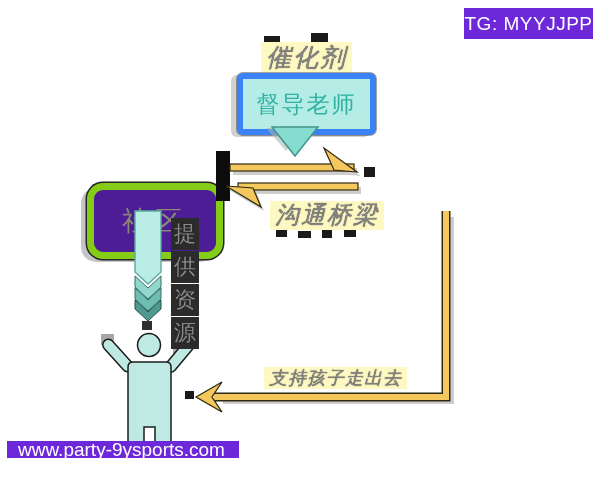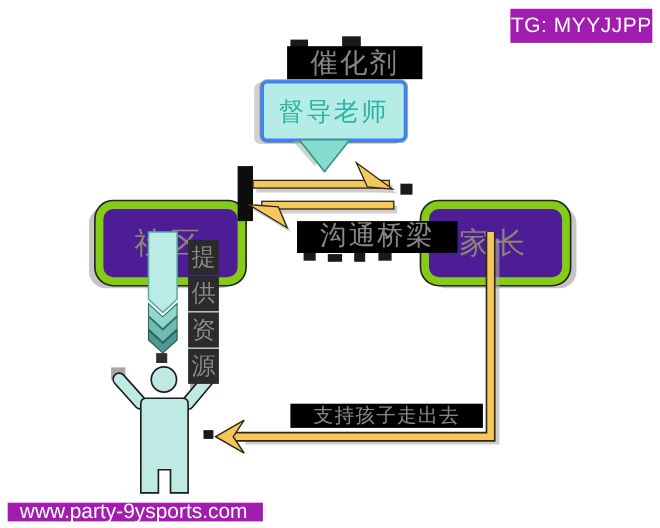--- a/index.html
+++ b/index.html
@@ -4,53 +4,53 @@
 <style>
   html,body{margin:0;padding:0;background:#fff;}
   #canvas{
     position:relative;width:600px;height:480px;background:#ffffff;overflow:hidden;
     font-family:"Liberation Sans","DejaVu Sans",sans-serif;
   }
   .abs{position:absolute;}
 
   
   .badge{
-    background:#a21caf;color:#ffffff;display:flex;align-items:center;
+    background:#6d28d9;color:#ffffff;display:flex;align-items:center;
     font-family:"Liberation Sans",sans-serif;
   }
   #tg-badge{left:464px;top:8px;width:129px;height:31px;justify-content:center;
     font-size:19px;letter-spacing:0.5px;}
   #site-banner{left:7px;top:441px;width:221px;height:17px;font-size:19px;
-    padding-left:11px;z-index:30;white-space:nowrap;margin-top:16px;}
+    padding-left:11px;z-index:30;white-space:nowrap;}
 
   
   .ink-label{
-    background:#000000;color:#868686;padding:1px 21px;line-height:1.12;
-    white-space:nowrap;z-index:12;text-shadow:0 0 1px #1a1a1a;
+    background:#fef9c3;color:#868686;padding:1px 5px;line-height:1.12;
+    white-space:nowrap;z-index:12;text-shadow:0 0 1px #1a1a1a;font-style:italic;
   }
   #catalyst-label{left:261px;top:42px;font-size:25px;letter-spacing:2px;}
   #bridge-label{left:270px;top:201px;font-size:24px;letter-spacing:2px;text-align:center;}
   #support-label{left:264px;top:367px;font-size:18px;letter-spacing:1px;}
   #provide-label{left:171px;top:217px;font-size:22px;z-index:12;}
   #provide-label span{display:block;background:#2b2b2b;color:#8a8a8a;
     padding:1px 3px;margin:1px 0;text-align:center;text-shadow:0 0 1px #1a1a1a;}
 
   
   .gold-box{
     background:#4c1d95;border:7px solid #84cc16;border-radius:16px;
     display:flex;align-items:center;justify-content:center;
     color:#8c8675;font-size:27px;letter-spacing:6px;z-index:5;margin-top:43px;
   }
   #community-box{left:87px;top:140px;width:122px;height:62px;
     box-shadow:0 0 0 1.5px #242424,-7px 4px 0 -1px rgba(150,150,150,0.55);}
   #parents-box{left:383px;top:140px;width:121px;height:62px;
     box-shadow:0 0 0 1.5px #242424,7px 4px 0 -1px rgba(150,150,150,0.55);}
   #supervisor-box{
     left:237px;top:73px;width:127px;height:50px;background:#b5ece5;
-    border:3px solid #3b82f6;border-radius:6px;display:flex;align-items:center;
+    border:6px solid #3b82f6;border-radius:6px;display:flex;align-items:center;
     justify-content:center;color:#2fb2a2;font-size:23px;letter-spacing:2px;z-index:5;
     box-shadow:0 0 0 1px rgba(50,50,50,0.45),-6px 2px 0 rgba(140,140,140,0.4);
   }
 
   
   .chip{background:#1a1a1a;z-index:4;}
   .chip.gray{background:#a7a7a7;}
   #chip-blackbar{left:216px;top:151px;width:14px;height:50px;background:#0d0d0d;z-index:6;}
 
   svg{position:absolute;left:0;top:0;z-index:10;}
@@ -63,21 +63,20 @@
   <div id="tg-badge" class="abs badge">TG: MYYJJPP</div>
 
   <div class="abs chip" style="left:264px;top:36px;width:16px;height:9px;"></div>
   <div class="abs chip" style="left:311px;top:33px;width:17px;height:10px;"></div>
   <div id="catalyst-label" class="abs ink-label">催化剂</div>
 
   <div id="supervisor-box" class="abs">督导老师</div>
 
   <div id="community-box" class="abs gold-box">社区</div>
   <div id="chip-blackbar" class="abs"></div>
-  <div id="parents-box" class="abs gold-box">家长</div>
 
   <div id="bridge-label" class="abs ink-label">沟通桥梁</div>
   <div class="abs chip" style="left:276px;top:229px;width:11px;height:8px;"></div>
   <div class="abs chip" style="left:298px;top:231px;width:13px;height:7px;"></div>
   <div class="abs chip" style="left:322px;top:230px;width:10px;height:8px;"></div>
   <div class="abs chip" style="left:344px;top:229px;width:12px;height:8px;"></div>
 
   <div id="provide-label" class="abs">
       <span>提</span>
       <span>供</span>

